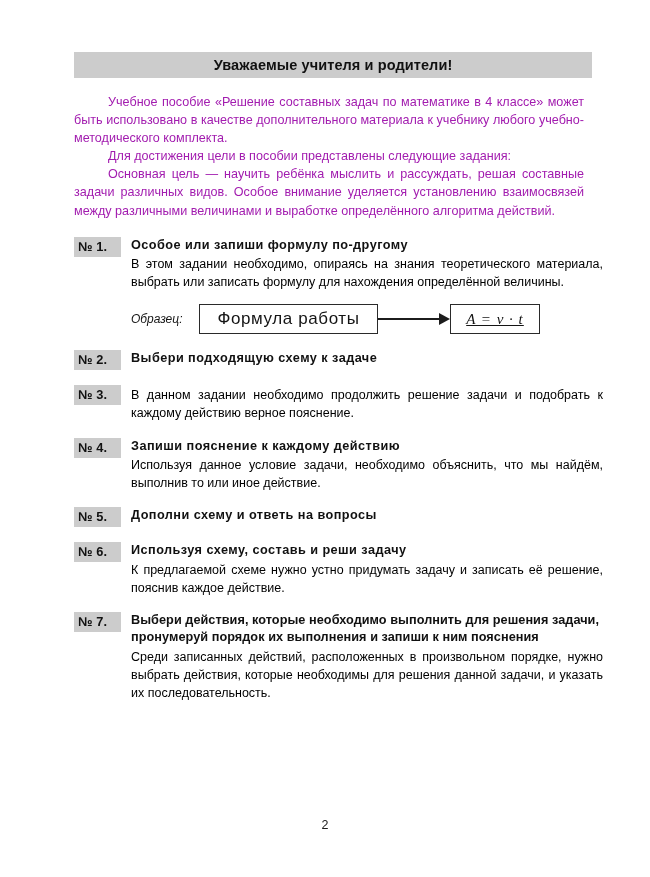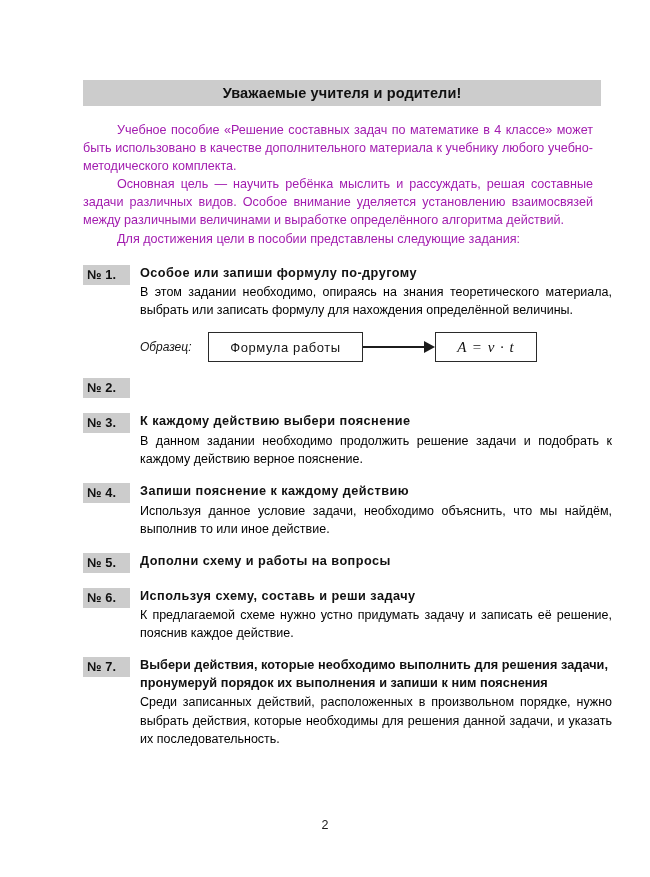--- a/index.html
+++ b/index.html
@@ -19,24 +19,23 @@
   .page {
     position: absolute;
     left: 0; top: 0;
     width: 650px;
     height: 877px;
     background: #fff;
   }
 
   .content {
     position: absolute;
-    left: 83px;
+    left: 74px;
     top: 52px;
     width: 518px;
-    margin-top: 28px;
   }
 
   
   .header-band {
     background: #cccccc;
     width: 518px;
     height: 26px;
     display: flex;
     align-items: center;
     justify-content: center;
@@ -127,29 +126,30 @@
     border: 1.3px solid #2a2a2a;
     height: 30px;
     display: flex;
     align-items: center;
     justify-content: center;
     background: #fff;
     box-sizing: border-box;
     flex: 0 0 auto;
   }
   .sample-box.box-work {
-    width: 155px;
-    font-size: 13px;
+    width: 179px;
+    font-size: 17px;
     letter-spacing: 0.6px;
   }
   .sample-box.box-formula {
-    width: 102px;
+    width: 90px;
     font-family: "Liberation Serif", serif;
     font-style: italic;
     font-size: 15px;
+    text-decoration: underline;
   }
   .sample-box.box-formula .fx { letter-spacing: 1px; }
 
   .arrow {
     position: relative;
     width: 72px;
     height: 12px;
     flex: 0 0 auto;
   }
   .arrow .shaft {
@@ -187,22 +187,22 @@
 <div class="page">
 
   <div class="content">
 
     <div class="header-band">
       <div class="header-title">Уважаемые учителя и родители!</div>
     </div>
 
     <div class="intro">
       <p>Учебное пособие «Решение составных задач по математике в 4 классе» может быть использовано в качестве дополнительного материала к учебнику любого учебно-методического комплекта.</p>
+      <p>Для достижения цели в пособии представлены следующие задания:</p>
       <p>Основная цель — научить ребёнка мыслить и рассуждать, решая составные задачи различных видов. Особое внимание уделяется установлению взаимосвязей между различными величинами и выработке определённого алгоритма действий.</p>
-      <p>Для достижения цели в пособии представлены следующие задания:</p>
     </div>
 
     <div class="tasks">
 
       <div class="task">
         <div class="task-badge">№ 1.</div>
         <div class="task-body">
           <div class="task-title">Особое или запиши формулу по-другому</div>
           <div class="task-desc">В этом задании необходимо, опираясь на знания теоретического материала, выбрать или записать формулу для нахождения определённой величины.</div>
 
@@ -216,43 +216,43 @@
             <div class="sample-box box-formula">
               <span class="fx">A = v · t</span>
             </div>
           </div>
         </div>
       </div>
 
       <div class="task">
         <div class="task-badge">№ 2.</div>
         <div class="task-body">
+          <div class="task-title">Выбери подходящую схему к задаче</div>
         </div>
       </div>
 
       <div class="task">
         <div class="task-badge">№ 3.</div>
         <div class="task-body">
-          <div class="task-title">К каждому действию выбери пояснение</div>
           <div class="task-desc">В данном задании необходимо продолжить решение задачи и подобрать к каждому действию верное пояснение.</div>
         </div>
       </div>
 
       <div class="task">
         <div class="task-badge">№ 4.</div>
         <div class="task-body">
           <div class="task-title">Запиши пояснение к каждому действию</div>
           <div class="task-desc">Используя данное условие задачи, необходимо объяснить, что мы найдём, выполнив то или иное действие.</div>
         </div>
       </div>
 
       <div class="task">
         <div class="task-badge">№ 5.</div>
         <div class="task-body">
-          <div class="task-title">Дополни схему и работы на вопросы</div>
+          <div class="task-title">Дополни схему и ответь на вопросы</div>
         </div>
       </div>
 
       <div class="task">
         <div class="task-badge">№ 6.</div>
         <div class="task-body">
           <div class="task-title">Используя схему, составь и реши задачу</div>
           <div class="task-desc">К предлагаемой схеме нужно устно придумать задачу и записать её решение, пояснив каждое действие.</div>
         </div>
       </div>

